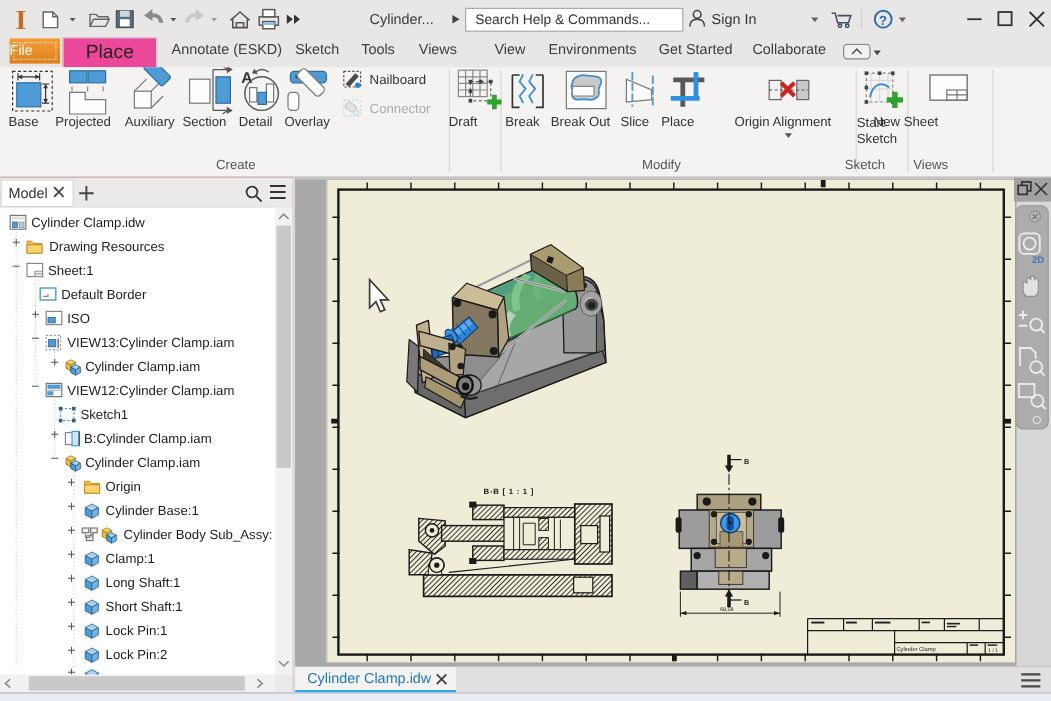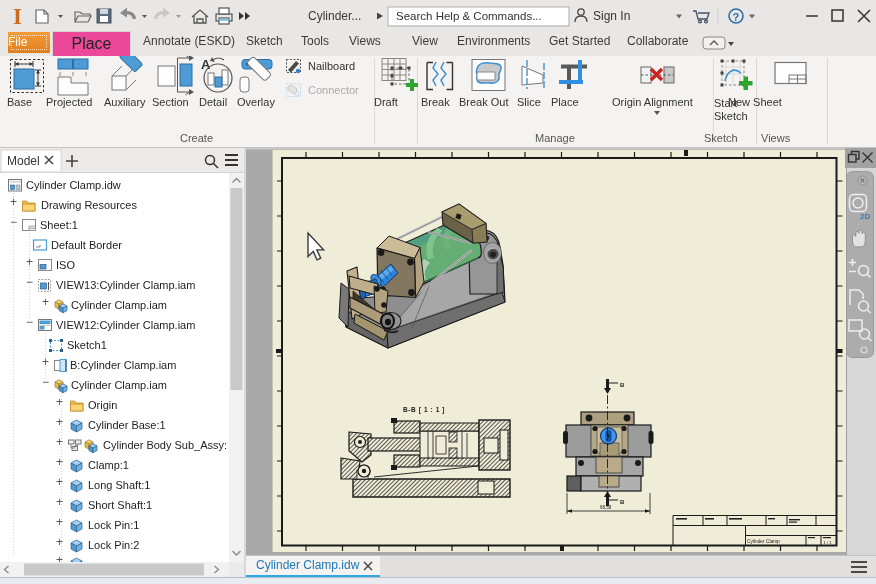--- a/index.html
+++ b/index.html
@@ -87,21 +87,21 @@
 <path d="M26 6 l6 0 l-3 4 z" fill="#444"></path>
 </svg>
 </div>
 <div id="ribbon" class="a">
 <div class="rsep" style="left:374px"></div>
 <div class="rsep" style="left:417px"></div>
 <div class="rsep" style="left:713px"></div>
 <div class="rsep" style="left:756px"></div>
 <div class="rsep" style="left:827px"></div>
 <div class="rlabel" style="left:180px;width:60px">Create</div>
-<div class="rlabel" style="left:535px;width:60px">Manage</div>
+<div class="rlabel" style="left:535px;width:60px">Modify</div>
 <div class="rlabel" style="left:704px;width:60px">Sketch</div>
 <div class="rlabel" style="left:761px;width:60px">Views</div>
 <div class="ilabel" style="left:7px;width:40px">Base</div>
 <div class="ilabel" style="left:46px;width:56px">Projected</div>
 <div class="ilabel" style="left:104px;width:54px">Auxiliary</div>
 <div class="ilabel" style="left:152px;width:44px">Section</div>
 <div class="ilabel" style="left:199px;width:36px">Detail</div>
 <div class="ilabel" style="left:237px;width:46px">Overlay</div>
 <div class="ilabel" style="left:374px;width:43px">Draft</div>
 <div class="ilabel" style="left:421px;width:36px">Break</div>

